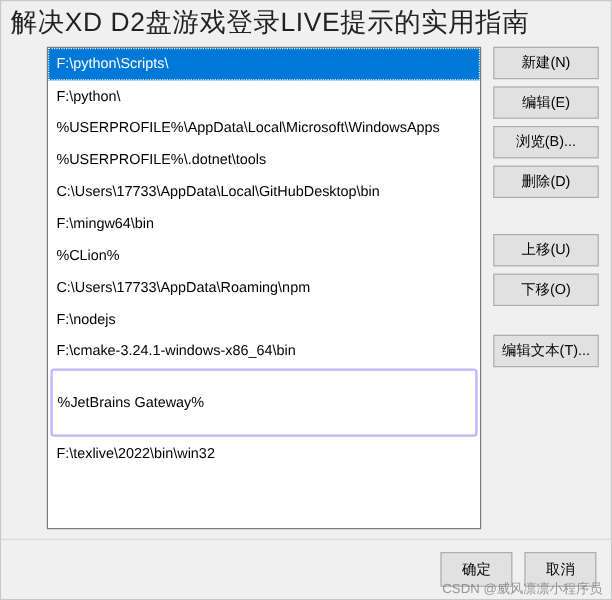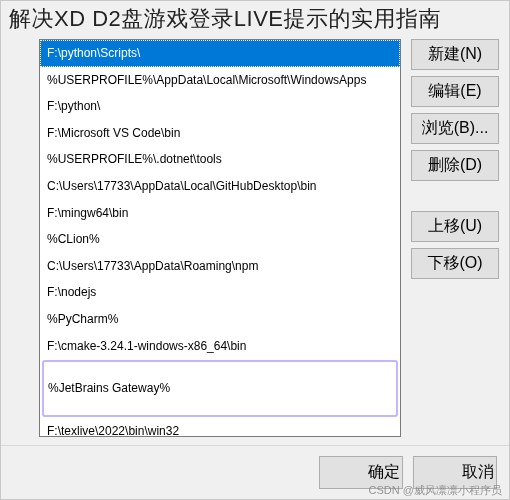--- a/index.html
+++ b/index.html
@@ -71,38 +71,38 @@
   }
   .side-buttons {
     width: 88px;
     margin-left: 10px;
     display: flex;
     flex-direction: column;
   }
   .btn {
     background: #e1e1e1;
     border: 1px solid #adadad;
-    font-size: 16px;
+    font-size: 12px;
     padding: 4px 2px;
     margin-bottom: 6px;
     cursor: pointer;
     text-align: center;
     white-space: nowrap;
   }
   .gap-small { height: 24px; }
   .gap-big { height: 18px; }
   .footer {
     border-top: 1px solid #d8d8d8;
     background: #f0f0f0;
     padding: 10px 12px;
     display: flex;
     justify-content: flex-end;
     gap: 10px;
   }
-  .footer .btn { width: 84px; margin-bottom: 0; padding: 5px 2px; text-align: right; }
+  .footer .btn { width: 60px; margin-bottom: 0; padding: 5px 2px; }
   .watermark {
     position: absolute;
     right: 8px; bottom: 2px;
     font-size: 11px;
     color: rgba(120,120,120,0.75);
     z-index: 20;
     text-align: center;
   }
 </style>
 </head>
@@ -110,45 +110,44 @@
 
 <div class="dialog">
 
   <div class="overlay-title">解决XD D2盘游戏登录LIVE提示的实用指南</div>
 
   <div class="content-row">
 
     <div class="listbox">
       <div class="listbox-inner" id="listbox-inner">
           <div class="list-item selected">F:\python\Scripts\</div>
+          <div class="list-item">F:\python\</div>
           <div class="list-item">%USERPROFILE%\AppData\Local\Microsoft\WindowsApps</div>
-          <div class="list-item">F:\python\</div>
-          <div class="list-item">F:\Microsoft VS Code\bin</div>
           <div class="list-item">%USERPROFILE%\.dotnet\tools</div>
           <div class="list-item">C:\Users\17733\AppData\Local\GitHubDesktop\bin</div>
           <div class="list-item">F:\mingw64\bin</div>
           <div class="list-item">%CLion%</div>
           <div class="list-item">C:\Users\17733\AppData\Roaming\npm</div>
           <div class="list-item">F:\nodejs</div>
-          <div class="list-item">%PyCharm%</div>
           <div class="list-item">F:\cmake-3.24.1-windows-x86_64\bin</div>
           <div class="list-item highlighted">%JetBrains Gateway%</div>
           <div class="list-item">F:\texlive\2022\bin\win32</div>
         </div>
     </div>
 
     <div class="side-buttons">
       <button class="btn">新建(N)</button>
       <button class="btn">编辑(E)</button>
       <button class="btn">浏览(B)...</button>
       <button class="btn">删除(D)</button>
       <div class="gap-small"></div>
       <button class="btn">上移(U)</button>
       <button class="btn">下移(O)</button>
       <div class="gap-big"></div>
+      <button class="btn">编辑文本(T)...</button>
     </div>
 
   </div>
 
   <div class="footer">
     <button class="btn">确定</button>
     <button class="btn">取消</button>
   </div>
 
 </div>

